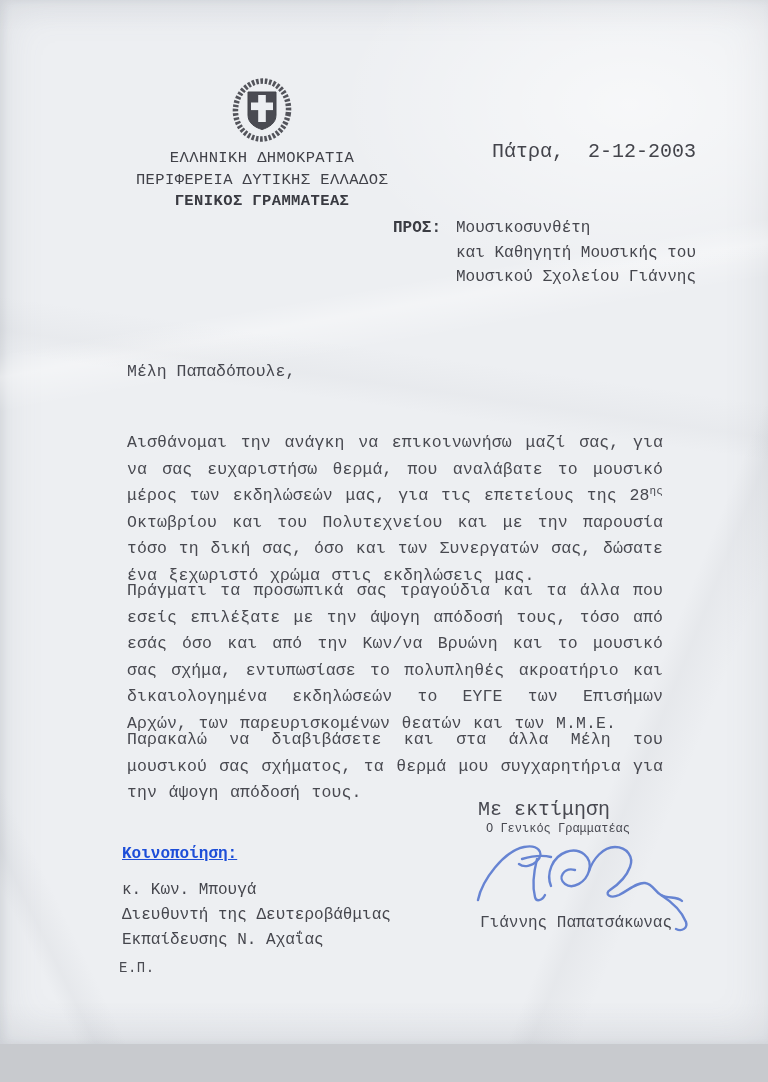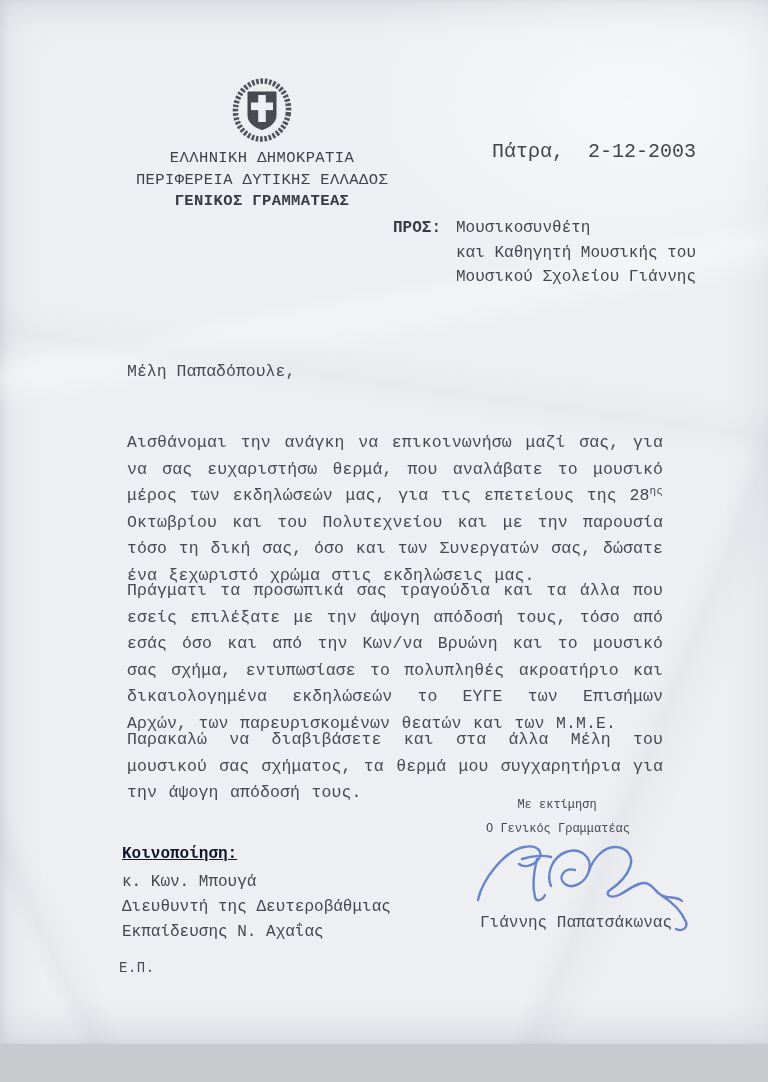--- a/index.html
+++ b/index.html
@@ -42,27 +42,27 @@
 
   .para{
     left:127px;width:536px;margin:0;
     font-size:16.5px;line-height:26.5px;
     text-align:justify;text-align-last:left;
     word-spacing:1.5px;letter-spacing:.1px;color:#484950;
   }
   .p1{top:430px;} .p2{top:578px;} .p3{top:727px;}
   .para sup{font-size:11px;line-height:0;}
 
-  .closing-regards{left:451px;top:798px;width:212px;text-align:center;font-size:12px;}
+  .closing-regards{left:438px;top:798px;width:212px;text-align:center;font-size:20px;}
   .closing-title  {left:452px;top:822px;width:212px;text-align:center;font-size:12px;}
   .signature{left:448px;top:838px;width:250px;height:104px;}
   .signer-name{left:448px;top:914px;width:224px;text-align:right;font-size:16px;}
 
   .cc{left:122px;top:845px;font-size:16px;}
-  .cc .label{font-weight:bold;text-decoration:underline;color:#0f172a;margin-bottom:7px;}
+  .cc .label{font-weight:bold;text-decoration:underline;color:#1d4ed8;margin-bottom:15px;}
   .cc .lines div{line-height:25px;color:#45464d;}
 
   .initials{left:119px;top:960px;font-size:14px;letter-spacing:.5px;color:#4a4b52;}
 </style>
 </head>
 <body>
 
 <div class="page">
 
   <header class="letterhead">

